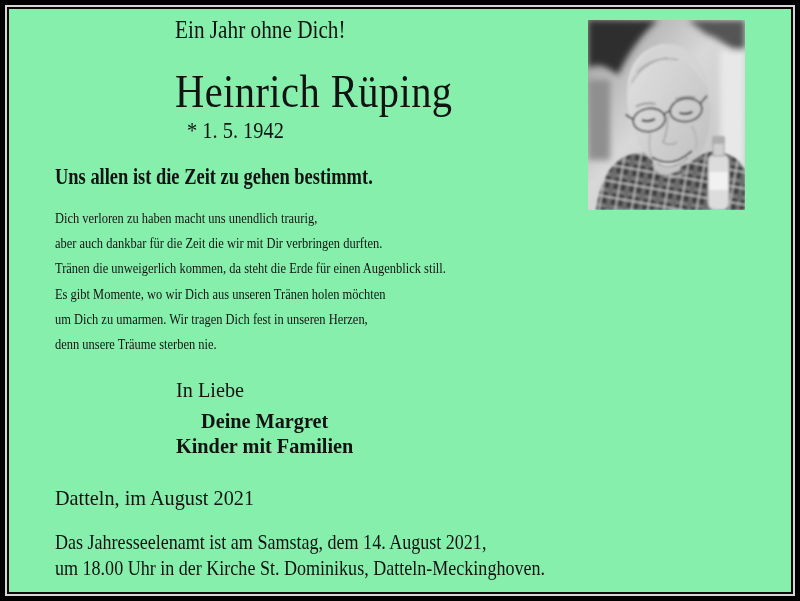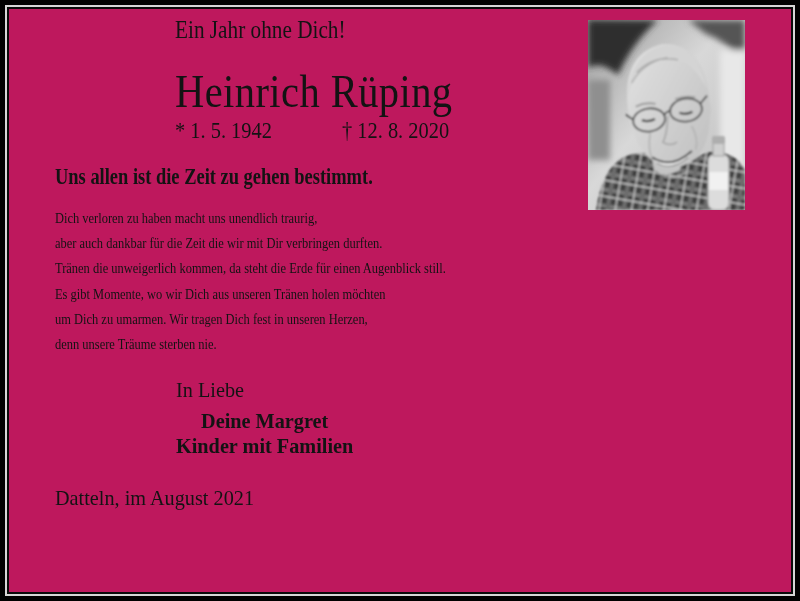--- a/index.html
+++ b/index.html
@@ -1,30 +1,30 @@
 <!DOCTYPE html>
 <html><head>
 <meta charset="utf-8">
 <style>
   html,body{margin:0;padding:0;background:#ffffff;}
   #page{
-    position:relative;width:800px;height:601px;background:#be185d;overflow:hidden;
+    position:relative;width:800px;height:601px;background:#86efac;overflow:hidden;
     font-family:"Liberation Serif","DejaVu Serif",serif;color:#131313;
   }
   .frame-outer{position:absolute;inset:0;border:5px solid #010101;pointer-events:none;}
   .frame-gap{position:absolute;inset:5px;border:2px solid #d6d6d6;pointer-events:none;}
   .frame-inner{position:absolute;inset:7px;border:2px solid #0a0a0a;pointer-events:none;}
 
   .abs{position:absolute;}
   .nw{white-space:nowrap;transform-origin:0 50%;}
 
   .tribute{left:175px;top:15px;font-size:25px;line-height:30px;transform:scaleX(.85);}
   .name{left:175px;top:66px;font-size:46px;line-height:52px;transform:scaleX(.88);letter-spacing:.5px;}
   .dates{left:175px;top:116px;width:420px;height:28px;font-size:24px;line-height:28px;}
-  .dates .birth{position:absolute;left:0;top:0;}
+  .dates .birth{position:absolute;left:12px;top:0;}
   .dates .death{position:absolute;left:167px;top:0;}
   .dates span{transform:scaleX(.85);display:inline-block;transform-origin:0 50%;white-space:nowrap;}
   .motto{left:55px;top:164px;font-size:22.5px;line-height:26px;font-weight:bold;transform:scaleX(.82);}
   .poem{left:55px;top:206px;font-size:14px;line-height:25.2px;}
   .poem div{white-space:nowrap;transform:scaleX(.89);transform-origin:0 50%;}
   .closing{left:176px;top:377px;font-size:22px;line-height:26px;transform:scaleX(.92);}
   .mourners{left:176px;top:408px;font-size:22px;line-height:25.4px;font-weight:bold;text-align:center;}
   .mourners div{white-space:nowrap;transform:scaleX(.92);transform-origin:0 50%;}
   .place-date{left:55px;top:485px;font-size:22px;line-height:26px;transform:scaleX(.92);}
   .announcement{left:55px;top:529px;font-size:22px;line-height:25.5px;}
@@ -109,21 +109,20 @@
           <rect x="121" y="152" width="19" height="18" fill="#f1f1f1"></rect>
         </g>
       </g>
     </svg>
   </div>
 
   <div class="abs nw name">Heinrich Rüping</div>
 
   <div class="abs dates">
     <div class="birth"><span>* 1. 5. 1942</span></div>
-    <div class="death"><span>† 12. 8. 2020</span></div>
   </div>
 
   <div class="abs nw motto">Uns allen ist die Zeit zu gehen bestimmt.</div>
 
   <div class="abs poem">
     <div>Dich verloren zu haben macht uns unendlich traurig,</div>
     <div>aber auch dankbar für die Zeit die wir mit Dir verbringen durften.</div>
     <div>Tränen die unweigerlich kommen, da steht die Erde für einen Augenblick still.</div>
     <div>Es gibt Momente, wo wir Dich aus unseren Tränen holen möchten</div>
     <div>um Dich zu umarmen. Wir tragen Dich fest in unseren Herzen,</div>
@@ -132,14 +131,18 @@
 
   <div class="abs nw closing">In Liebe</div>
 
   <div class="abs mourners">
     <div>Deine Margret</div>
     <div>Kinder mit Familien</div>
   </div>
 
   <div class="abs nw place-date">Datteln, im August 2021</div>
 
+  <div class="abs announcement">
+    <div>Das Jahresseelenamt ist am Samstag, dem 14. August 2021,</div>
+    <div>um 18.00 Uhr in der Kirche St. Dominikus, Datteln-Meckinghoven.</div>
+  </div>
 
 </div>
 
 </body></html>

